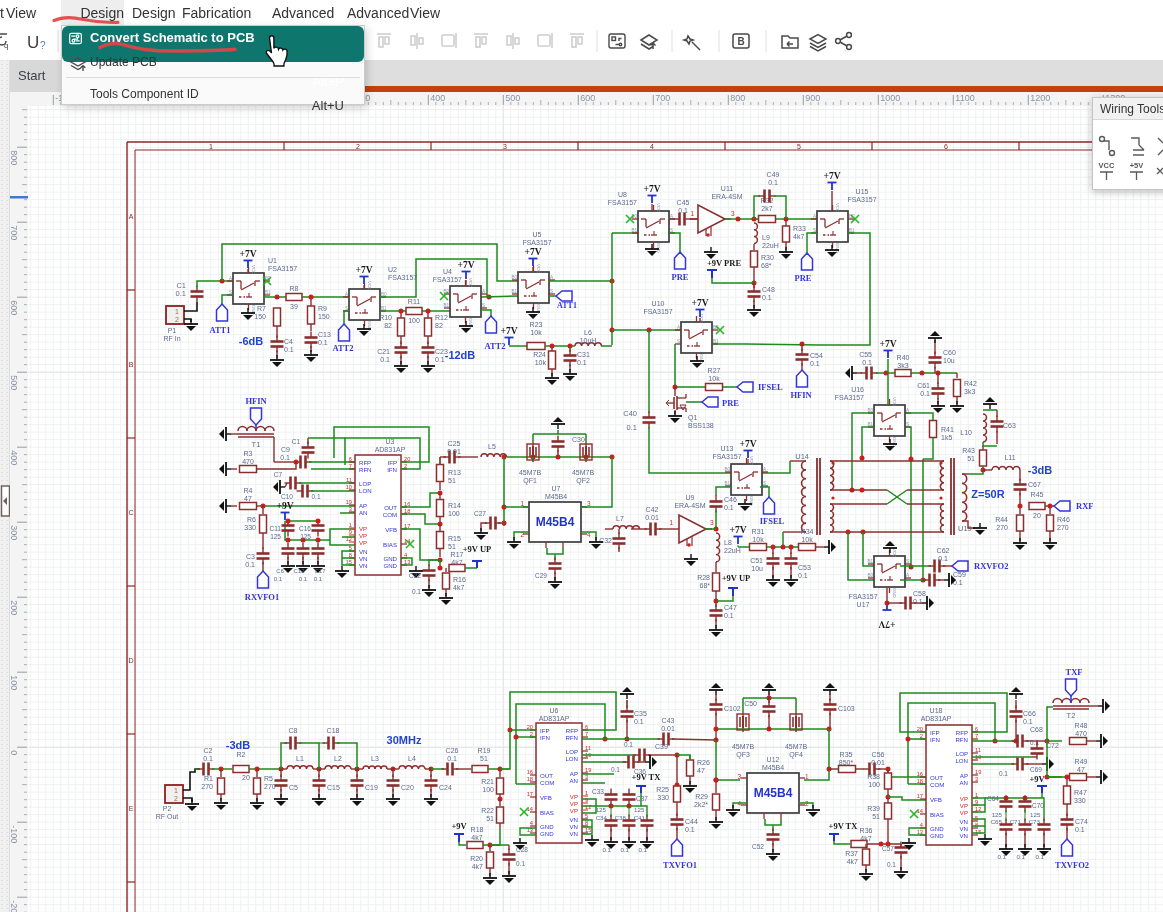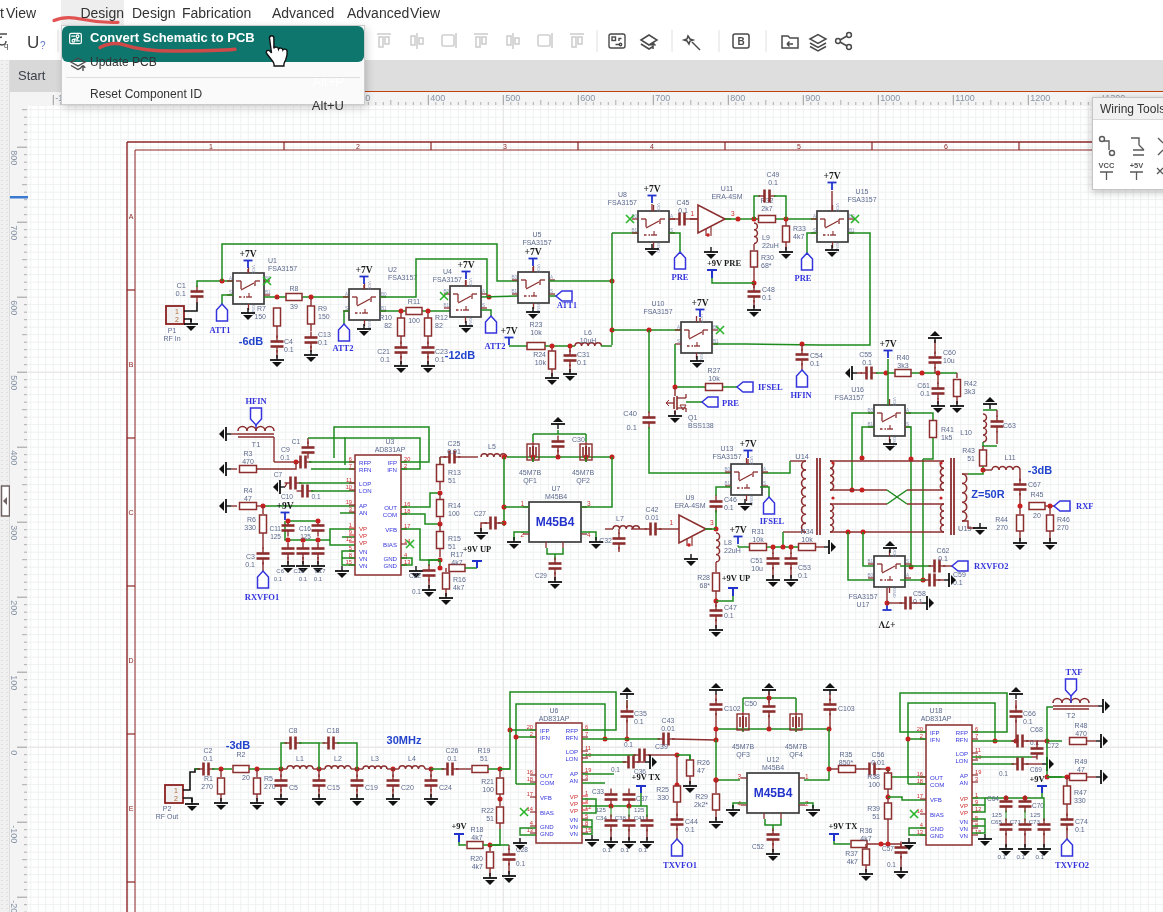--- a/index.html
+++ b/index.html
@@ -1,20 +1,20 @@
 <!DOCTYPE html>
 <html><head><meta charset="utf-8">
 <style>
 * { margin:0; padding:0; box-sizing:border-box; }
 html,body { width:1163px; height:912px; overflow:hidden; font-family:"Liberation Sans",sans-serif; background:#fff; }
 .abs { position:absolute; }
 #menubar { left:0; top:0; width:1163px; height:26px; background:#fff; z-index:30; }
 #menubar span { position:absolute; top:0; line-height:26px; font-size:14px; color:#333; }
 #toolbar { left:0; top:26px; width:1163px; height:34px; background:#fff; z-index:20; }
-#tabbar { left:10px; top:60px; width:1153px; height:32px; background:#dedede; border-bottom:1px solid #c2410c; z-index:20; }
+#tabbar { left:10px; top:60px; width:1153px; height:32px; background:#dedede; border-bottom:6px solid #c2410c; z-index:20; }
 #tabbar .start { position:absolute; left:0px; top:0; width:103px; height:32px; line-height:32px; padding-left:8px; font-size:13px; color:#3c4048; border-right:1px solid #c6c6c6; background:#d8d8d8; }
 #hruler { left:0; top:92px; width:1163px; height:14px; background:#f4f4f4; z-index:18; }
 #vruler { left:0px; top:106px; width:28px; height:806px; background:#f4f4f4; z-index:18; }
 #lstrip { left:0; top:60px; width:10px; height:852px; background:#f0f0f0; border-right:1px solid #dcdcdc; z-index:19; }
 #canvas { left:28px; top:106px; width:1135px; height:806px; background:#fff;
   background-image:linear-gradient(#eef0f0 1px, transparent 1px), linear-gradient(90deg, #eef0f0 1px, transparent 1px);
   background-size:7.5px 7.5px; background-position:2.3px 3.2px; z-index:1; }
 #schem { left:0; top:0; z-index:5; pointer-events:none; }
 #panel { left:1092px; top:97px; width:83px; height:93px; background:#fff; border:1px solid #c5c5c5; box-shadow:0 2px 8px rgba(0,0,0,0.25); z-index:40; }
 #panel .hd { height:22px; background:#f1f1f1; border-bottom:1px solid #d8d8d8; line-height:22px; padding-left:7px; font-size:12px; color:#333; }
@@ -2511,21 +2511,21 @@
           <path d="M2,8 l7,-4 7,4 -7,4 z"></path>
           <path d="M2,11.5 l7,4 3,-1.7"></path>
           <path d="M14,17 v-5.5 m0,0 l-2.3,2.3 m2.3,-2.3 l2.3,2.3"></path>
         </g>
       </svg>
 <div class="lbl">Update PCB</div>
 <div class="acc">Alt+U</div>
 </div>
 <div style="position:absolute;top:51px;left:4px;right:4px;height:1px;background:#dedede"></div>
 <div class="row" style="top:56px">
-<div class="lbl">Reset Component ID</div>
+<div class="lbl">Tools Component ID</div>
 </div>
 </div>
 <svg class="abs" style="left:0;top:0;z-index:70;pointer-events:none" width="1163" height="912" viewBox="0 0 1163 912">
 <path d="M54,20.5 C62,17 72,16.8 82,19.3 C95,22 108,22.8 118,22.4" fill="none" stroke="#e04545" stroke-width="3.2" stroke-linecap="round" opacity="0.92"></path>
 <path d="M100,47.5 C106,43.5 116,42.3 124,44.8 C135,48.5 152,51 172,51 C196,51 221,50.6 235,49.3" fill="none" stroke="#e04545" stroke-width="3.4" stroke-linecap="round" opacity="0.92"></path>
 <g>
 <path d="M269.5,38 c0,-3 4.4,-3 4.4,0 l0,10.5 c0.3,-1.8 4.2,-2.2 4.6,0.6 c0.7,-1.6 4.1,-1.4 4.4,0.8 c0.8,-1.3 4,-1 4.2,1.2 c0.3,3 -0.5,6.5 -1.4,8.6 c-0.8,1.9 -1.8,3 -1.8,4.8 l0,1.5 l-9.8,0 l0,-1.5 c0,-1.8 -1.3,-3.2 -3,-5.3 c-1.6,-2 -3.8,-4.6 -4.6,-6.1 c-0.8,-1.5 0.4,-3 2,-2.7 c1.4,0.3 2.4,1.6 3,2.6 z" fill="#fff" stroke="#111" stroke-width="1.4"></path>
 </g>
 </svg>
 </body></html>

